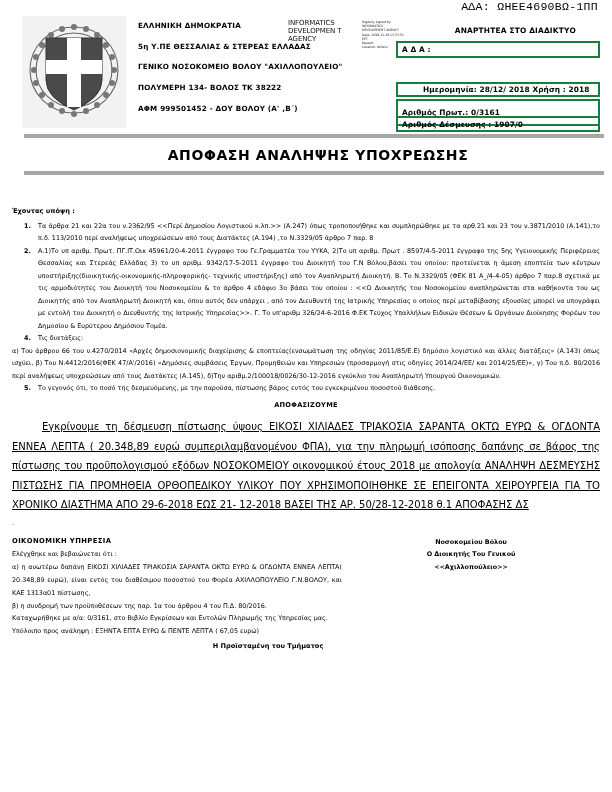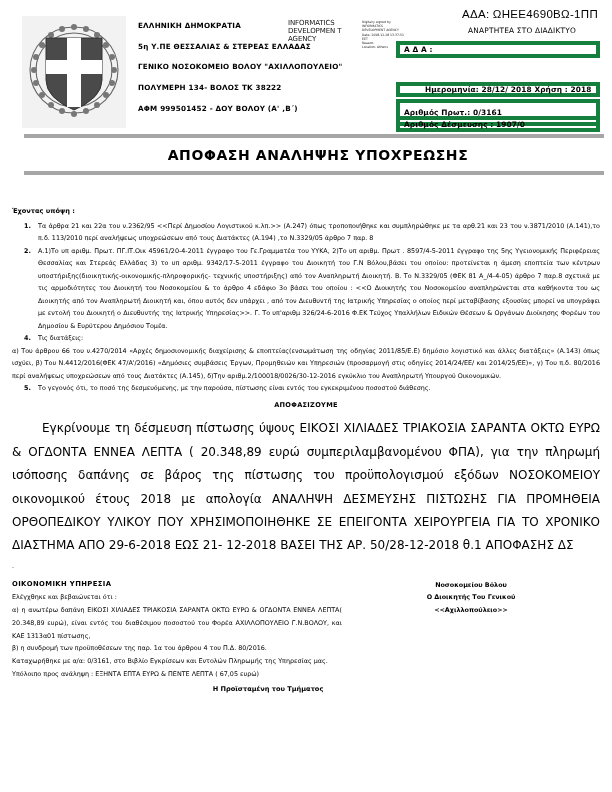--- a/index.html
+++ b/index.html
@@ -71,39 +71,39 @@
     font-size: 3.1px;
     line-height: 1.35;
     color: #1a1a1a;
     font-family: "DejaVu Sans", "Liberation Sans", sans-serif;
   }
   .sigblock div { white-space: nowrap; }
 
   .ada-code {
     position: absolute;
     right: 14px;
-    top: 8px;
+    top: 0;
     font-size: 11.5px;
     letter-spacing: 0.3px;
     white-space: nowrap;
-    font-family: Liberation Sans, sans-serif;
+    font-family: Liberation Mono, monospace;
   }
   .anartitea {
     position: absolute;
     right: 36px;
     top: 26px;
     font-size: 7.4px;
-    font-weight: normal;
+    font-weight: bold;
     letter-spacing: 0.2px;
     white-space: nowrap;
   }
 
   .box {
     position: absolute;
-    border: 4px solid #15803d;
+    border: 2px solid #15803d;
     box-sizing: border-box;
     display: flex;
     align-items: center;
     padding-left: 4px;
     font-size: 7.4px;
     font-weight: bold;
     letter-spacing: 0.1px;
     white-space: nowrap;
   }
   .box-ada  { left: 396px; top: 41px;  width: 204px; height: 17px; }
@@ -163,22 +163,23 @@
   .center-bold {
     text-align: center;
     font-weight: bold;
     font-size: 6.6px;
     letter-spacing: 0.3px;
     margin: 4px 0 6px 0;
   }
   .decision-para {
     text-align: justify;
     text-indent: 30px;
-    font-size: 12px;
+    font-size: 10px;
     line-height: 1.95;
+    text-decoration: underline;
   }
   .tiny-dot {
     font-size: 6px;
     margin-top: 2px;
   }
 
   
   .cols {
     display: flex;
     padding: 0 12px;
@@ -302,21 +303,21 @@
 
     <div class="li">
       <div class="li-num">4.</div>
       <div class="li-txt">Τις διατάξεις:</div>
     </div>
 
     <div class="para">α) Του άρθρου 66 του ν.4270/2014 «Αρχές δημοσιονομικής διαχείρισης &amp; εποπτείας(ενσωμάτωση της οδηγίας 2011/85/Ε.Ε) δημόσιο λογιστικό και άλλες διατάξεις» (Α.143) όπως ισχύει, β) Του Ν.4412/2016(ΦΕΚ 47/Α'/2016) «Δημόσιες συμβάσεις Έργων, Προμηθειών και Υπηρεσιών (προσαρμογή στις οδηγίες 2014/24/ΕΕ/ και 2014/25/ΕΕ)», γ) Του π.δ. 80/2016 περί αναλήψεως υποχρεώσεων από τους Διατάκτες (Α.145), δ)Την αριθμ.2/100018/0026/30-12-2016 εγκύκλιο του Αναπληρωτή Υπουργού Οικονομικών.</div>
 
     <div class="li">
       <div class="li-num">5.</div>
-      <div class="li-txt">Το γεγονός ότι, το ποσό της δεσμευόμενης, με την παρούσα, πίστωσης είναι εντός του εγκεκριμένου ποσοστού διάθεσης.</div>
+      <div class="li-txt">Το γεγονός ότι, το ποσό της δεσμευόμενης, με την παρούσα, πίστωσης βάρος εντός του εγκεκριμένου ποσοστού διάθεσης.</div>
     </div>
 
     <div class="center-bold">ΑΠΟΦΑΣΙΖΟΥΜΕ</div>
 
     <div class="decision-para">Εγκρίνουμε τη δέσμευση πίστωσης ύψους ΕΙΚΟΣΙ ΧΙΛΙΑΔΕΣ  ΤΡΙΑΚΟΣΙΑ ΣΑΡΑΝΤΑ ΟΚΤΩ ΕΥΡΩ &amp; ΟΓΔΟΝΤΑ ΕΝΝΕΑ ΛΕΠΤΑ ( 20.348,89 ευρώ συμπεριλαμβανομένου ΦΠΑ), για την πληρωμή ισόποσης δαπάνης σε βάρος της πίστωσης του προϋπολογισμού εξόδων ΝΟΣΟΚΟΜΕΙΟΥ οικονομικού έτους 2018 με απολογία ΑΝΑΛΗΨΗ ΔΕΣΜΕΥΣΗΣ ΠΙΣΤΩΣΗΣ ΓΙΑ ΠΡΟΜΗΘΕΙΑ ΟΡΘΟΠΕΔΙΚΟΥ ΥΛΙΚΟΥ ΠΟΥ ΧΡΗΣΙΜΟΠΟΙΗΘΗΚΕ ΣΕ ΕΠΕΙΓΟΝΤΑ ΧΕΙΡΟΥΡΓΕΙΑ ΓΙΑ ΤΟ ΧΡΟΝΙΚΟ ΔΙΑΣΤΗΜΑ ΑΠΟ 29-6-2018 ΕΩΣ 21- 12-2018 ΒΑΣΕΙ ΤΗΣ ΑΡ. 50/28-12-2018 θ.1 ΑΠΟΦΑΣΗΣ ΔΣ</div>
 
     <div class="tiny-dot">.</div>
   </div>
 
   <div class="cols">

